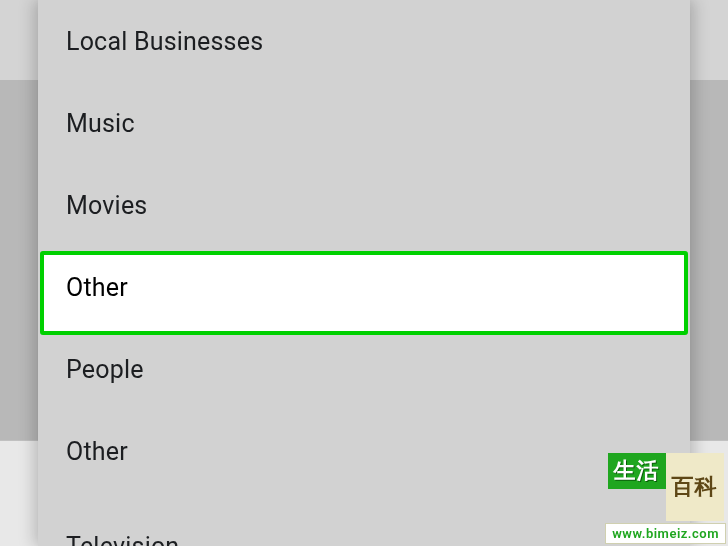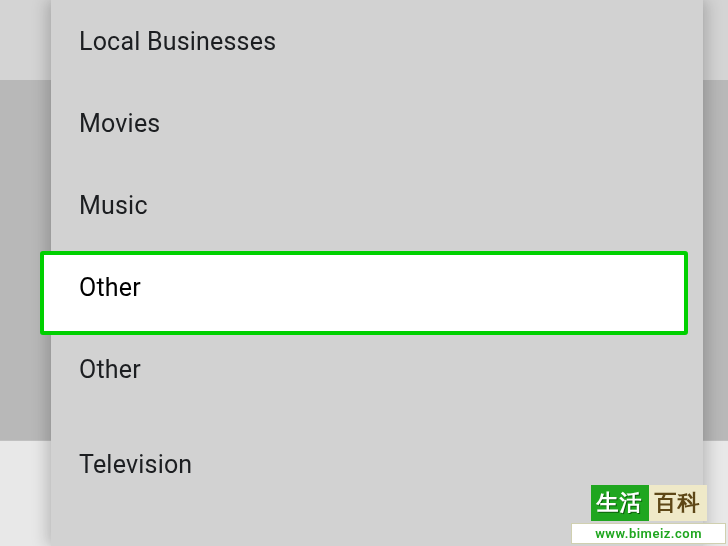--- a/index.html
+++ b/index.html
@@ -41,21 +41,21 @@
       left: 0;
       right: 0;
       bottom: 0;
       background: #e8e8e8;
       border-top: 1px solid #c0c0c0;
     }
 
     .dialog {
       position: absolute;
       top: 0;
-      left: 51px;
+      left: 38px;
       width: 652px;
       height: 546px;
       background: #d2d2d2;
       box-shadow: -6px 0 14px rgba(0,0,0,0.15), 6px 0 14px rgba(0,0,0,0.15);
       overflow: hidden;
     }
 
     .list-item {
       height: 82px;
       padding-left: 28px;
@@ -110,31 +110,31 @@
       letter-spacing: 1px;
       text-shadow: 1px 1px 0 #0a5c0a;
       font-family: "Microsoft YaHei", sans-serif;
     }
 
     .wm-beige {
       background: #efe9c8;
       color: #5e4716;
       font-size: 22px;
       font-weight: 700;
-      padding: 3px 6px;
+      padding: 19px 6px;
       letter-spacing: 1px;
       font-family: "Microsoft YaHei", sans-serif;
     }
 
     .wm-url {
       background: #ffffff;
       color: #1fa61f;
       font-size: 13px;
       font-weight: 600;
-      padding: 2px 23px;
+      padding: 2px 6px;
       letter-spacing: 0.5px;
       display: inline-block;
       border: 1px solid #d0d0b0;
     }
 
     .item-last {
       height: 55px;
       align-items: flex-end;
       padding-bottom: 0;
     }
@@ -148,27 +148,30 @@
 
 <div class="backdrop-bar"></div>
 <div class="backdrop-content"></div>
 <div class="backdrop-card"></div>
 
 <div class="dialog">
   <div class="list-item">
     <span>Local Businesses</span>
   </div>
   <div class="list-item">
-    <span>Movies</span>
+    <span>Music</span>
   </div>
   <div class="list-item">
-    <span>Music</span>
+    <span>Movies</span>
   </div>
   <div class="list-item highlight-item">
     <span>Other</span>
+  </div>
+  <div class="list-item">
+    <span>People</span>
   </div>
   <div class="list-item">
     <span>Other</span>
   </div>
   <div class="list-item item-last">
     <span>Television</span>
   </div>
 </div>
 
 <div class="highlight-frame"></div>

